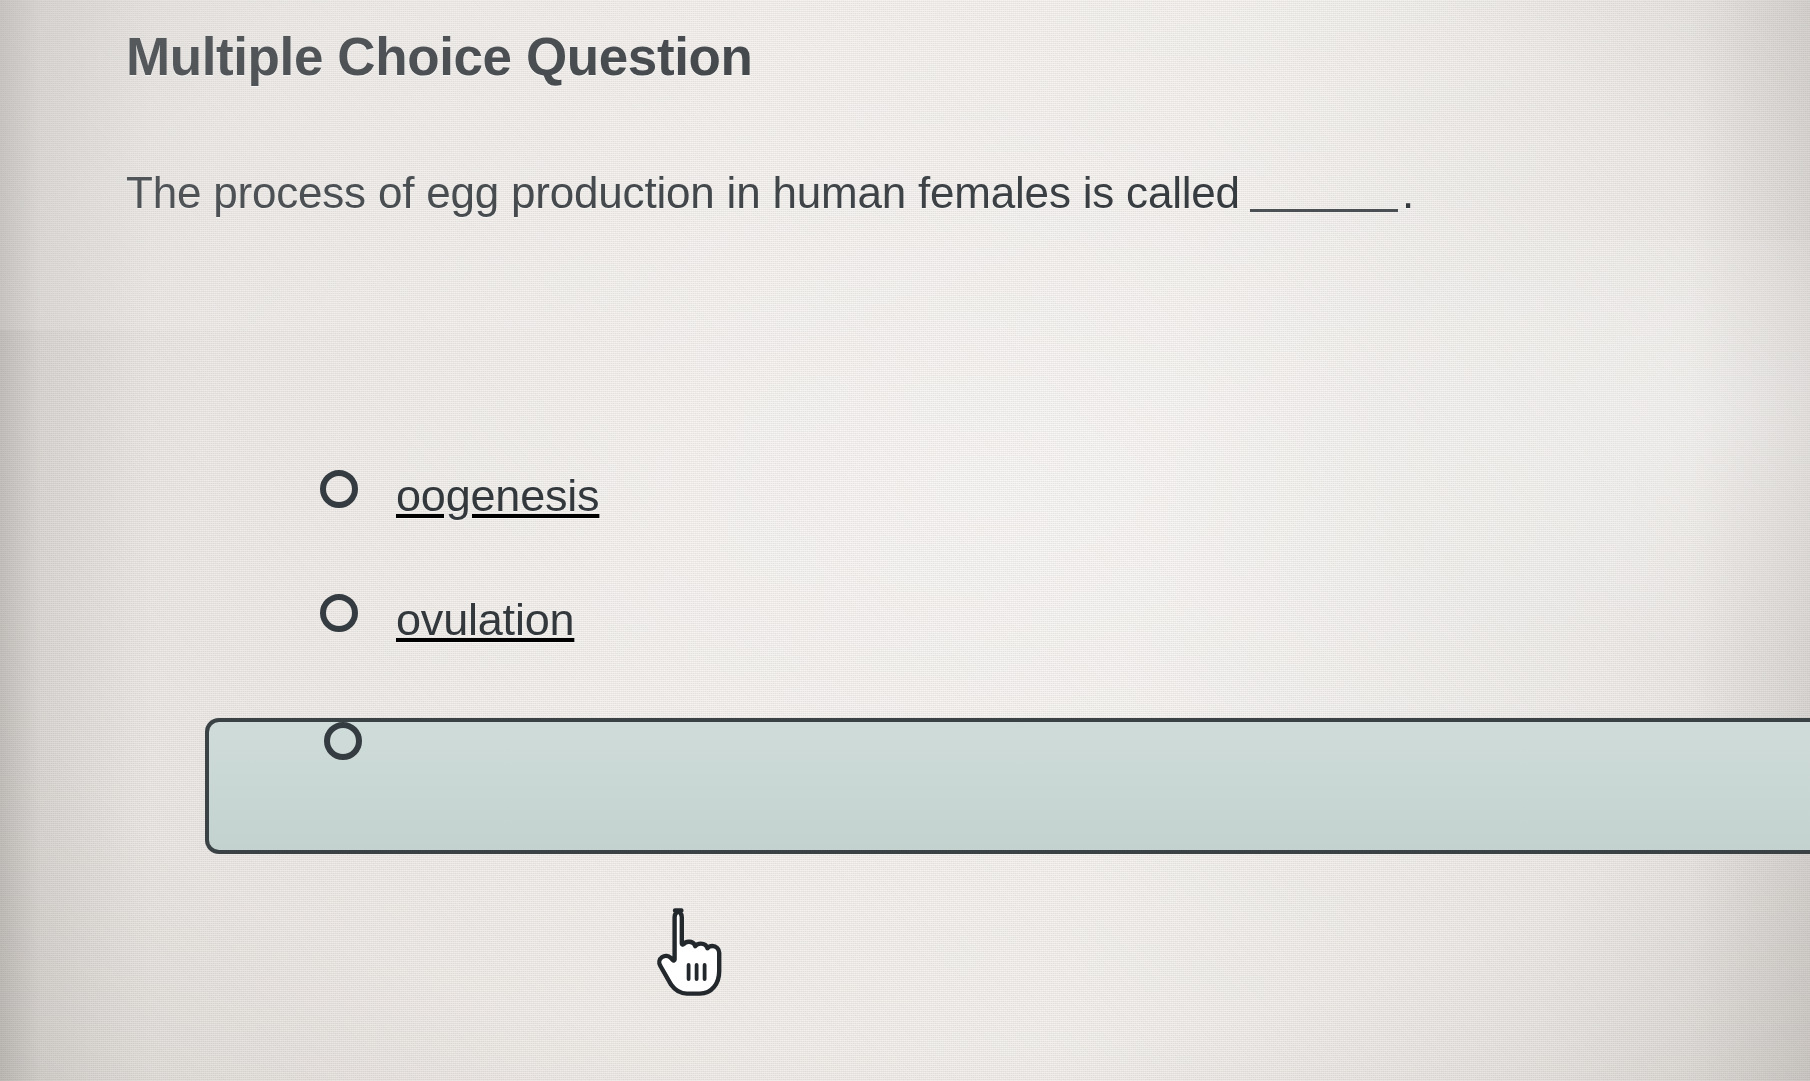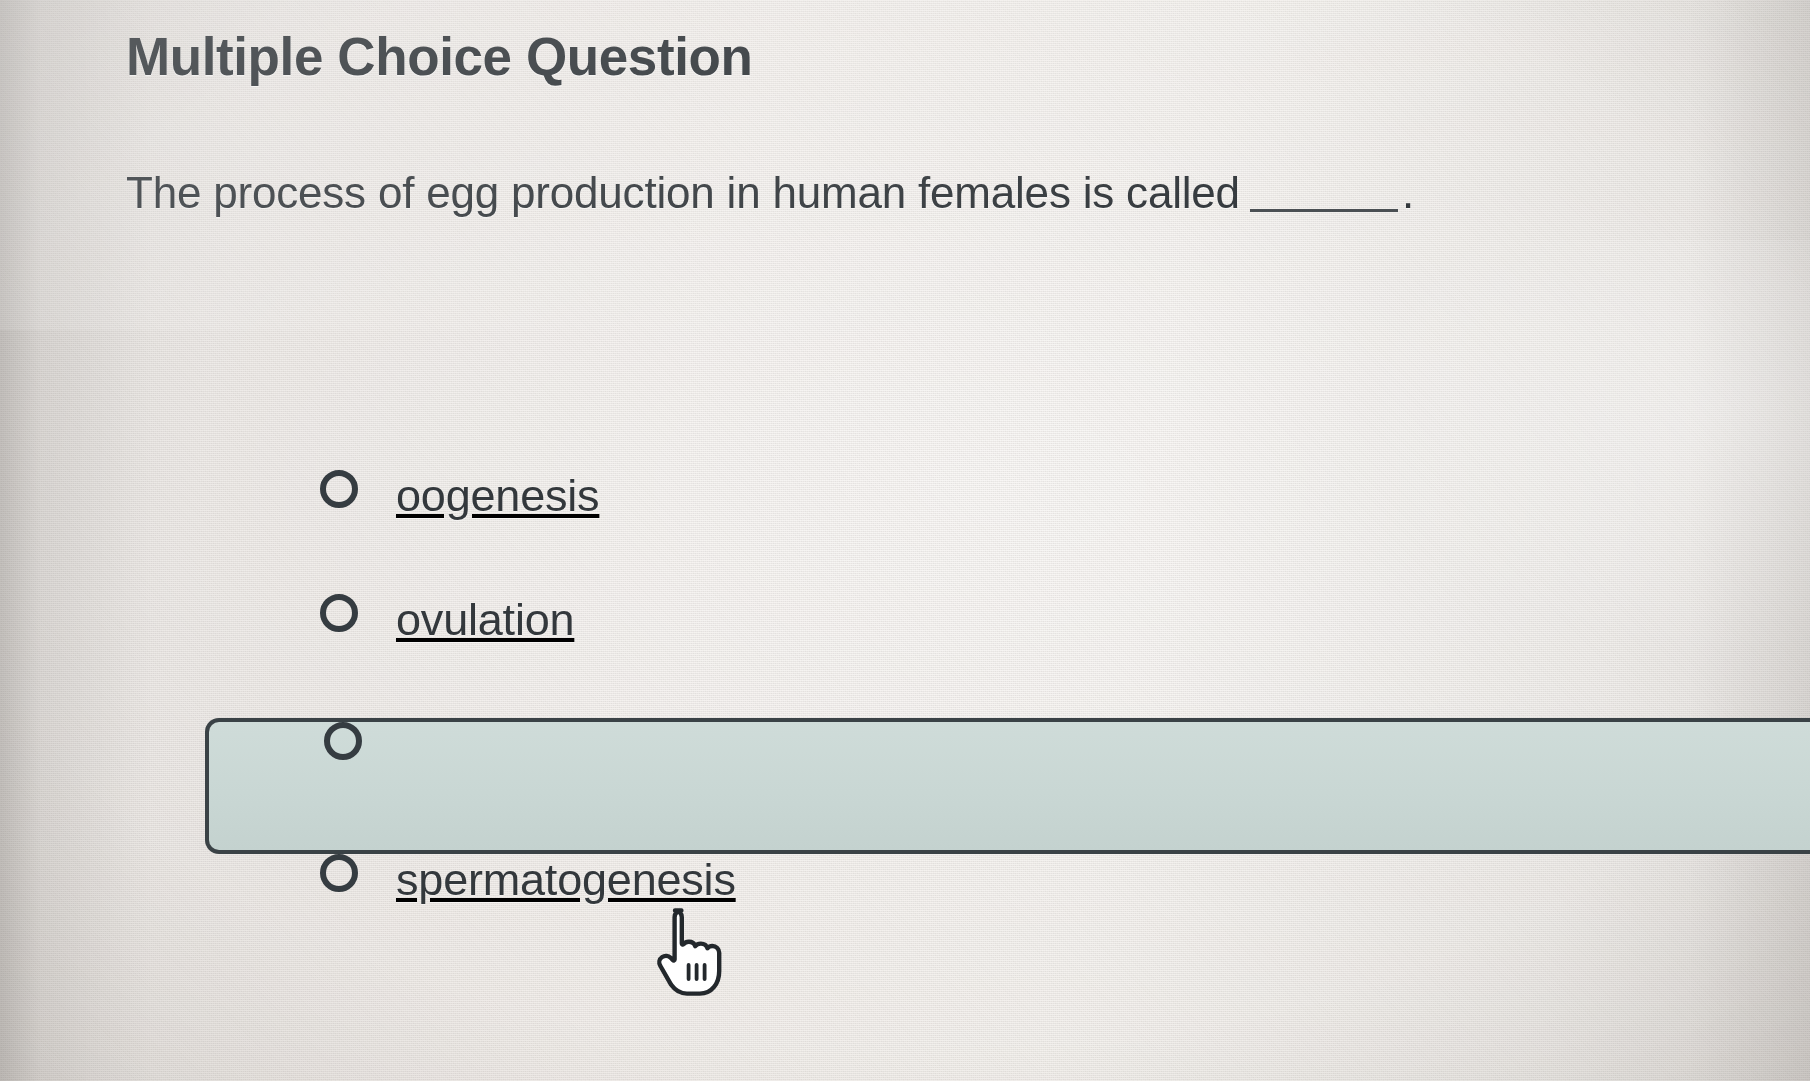--- a/index.html
+++ b/index.html
@@ -179,24 +179,20 @@
 
       <div class="option-row">
         <span class="radio"></span>
         <span class="option-label">ovulation</span>
       </div>
 
       <div class="option-row highlight">
         <span class="radio"></span>
       </div>
 
-      <div class="option-row">
-        <span class="radio"></span>
-        <span class="option-label">spermatogenesis</span>
-      </div>
 
     </div>
 
     <div id="cursor">
       <svg width="86" height="96" viewBox="0 0 43 48" xmlns="http://www.w3.org/2000/svg">
         <path d="M13.5 2.2c1.9 0 3.4 1.5 3.4 3.4v13.1c0 .5.5.7.8.4.6-.7 1.6-1.2 2.7-1.2 1.5 0 2.8.9 3.2 2.2.6-.8 1.6-1.3 2.8-1.3 1.6 0 2.9.9 3.3 2.3.6-.7 1.5-1.1 2.5-1.1 1.9 0 3.4 1.5 3.4 3.4v9.1c0 6.2-3.6 11.3-9.7 11.3h-6.4c-3.4 0-5.9-1.6-7.9-4.4L6.2 30c-1-1.5-.6-3.5.9-4.5 1.3-.9 3.1-.7 4.2.4l1.2 1.2c.3.3.8.1.8-.3V5.6c0-1.9 1.5-3.4 3.4-3.4z" transform="translate(-2,0)" fill="#ffffff" stroke="#23282c" stroke-width="2.2" stroke-linejoin="round"></path>
         <g stroke="#23282c" stroke-width="1.9" stroke-linecap="round">
           <line x1="18.3" y1="29.5" x2="18.3" y2="36.5"></line>
           <line x1="22.3" y1="29.5" x2="22.3" y2="36.5"></line>
           <line x1="26.3" y1="29.5" x2="26.3" y2="36.5"></line>

